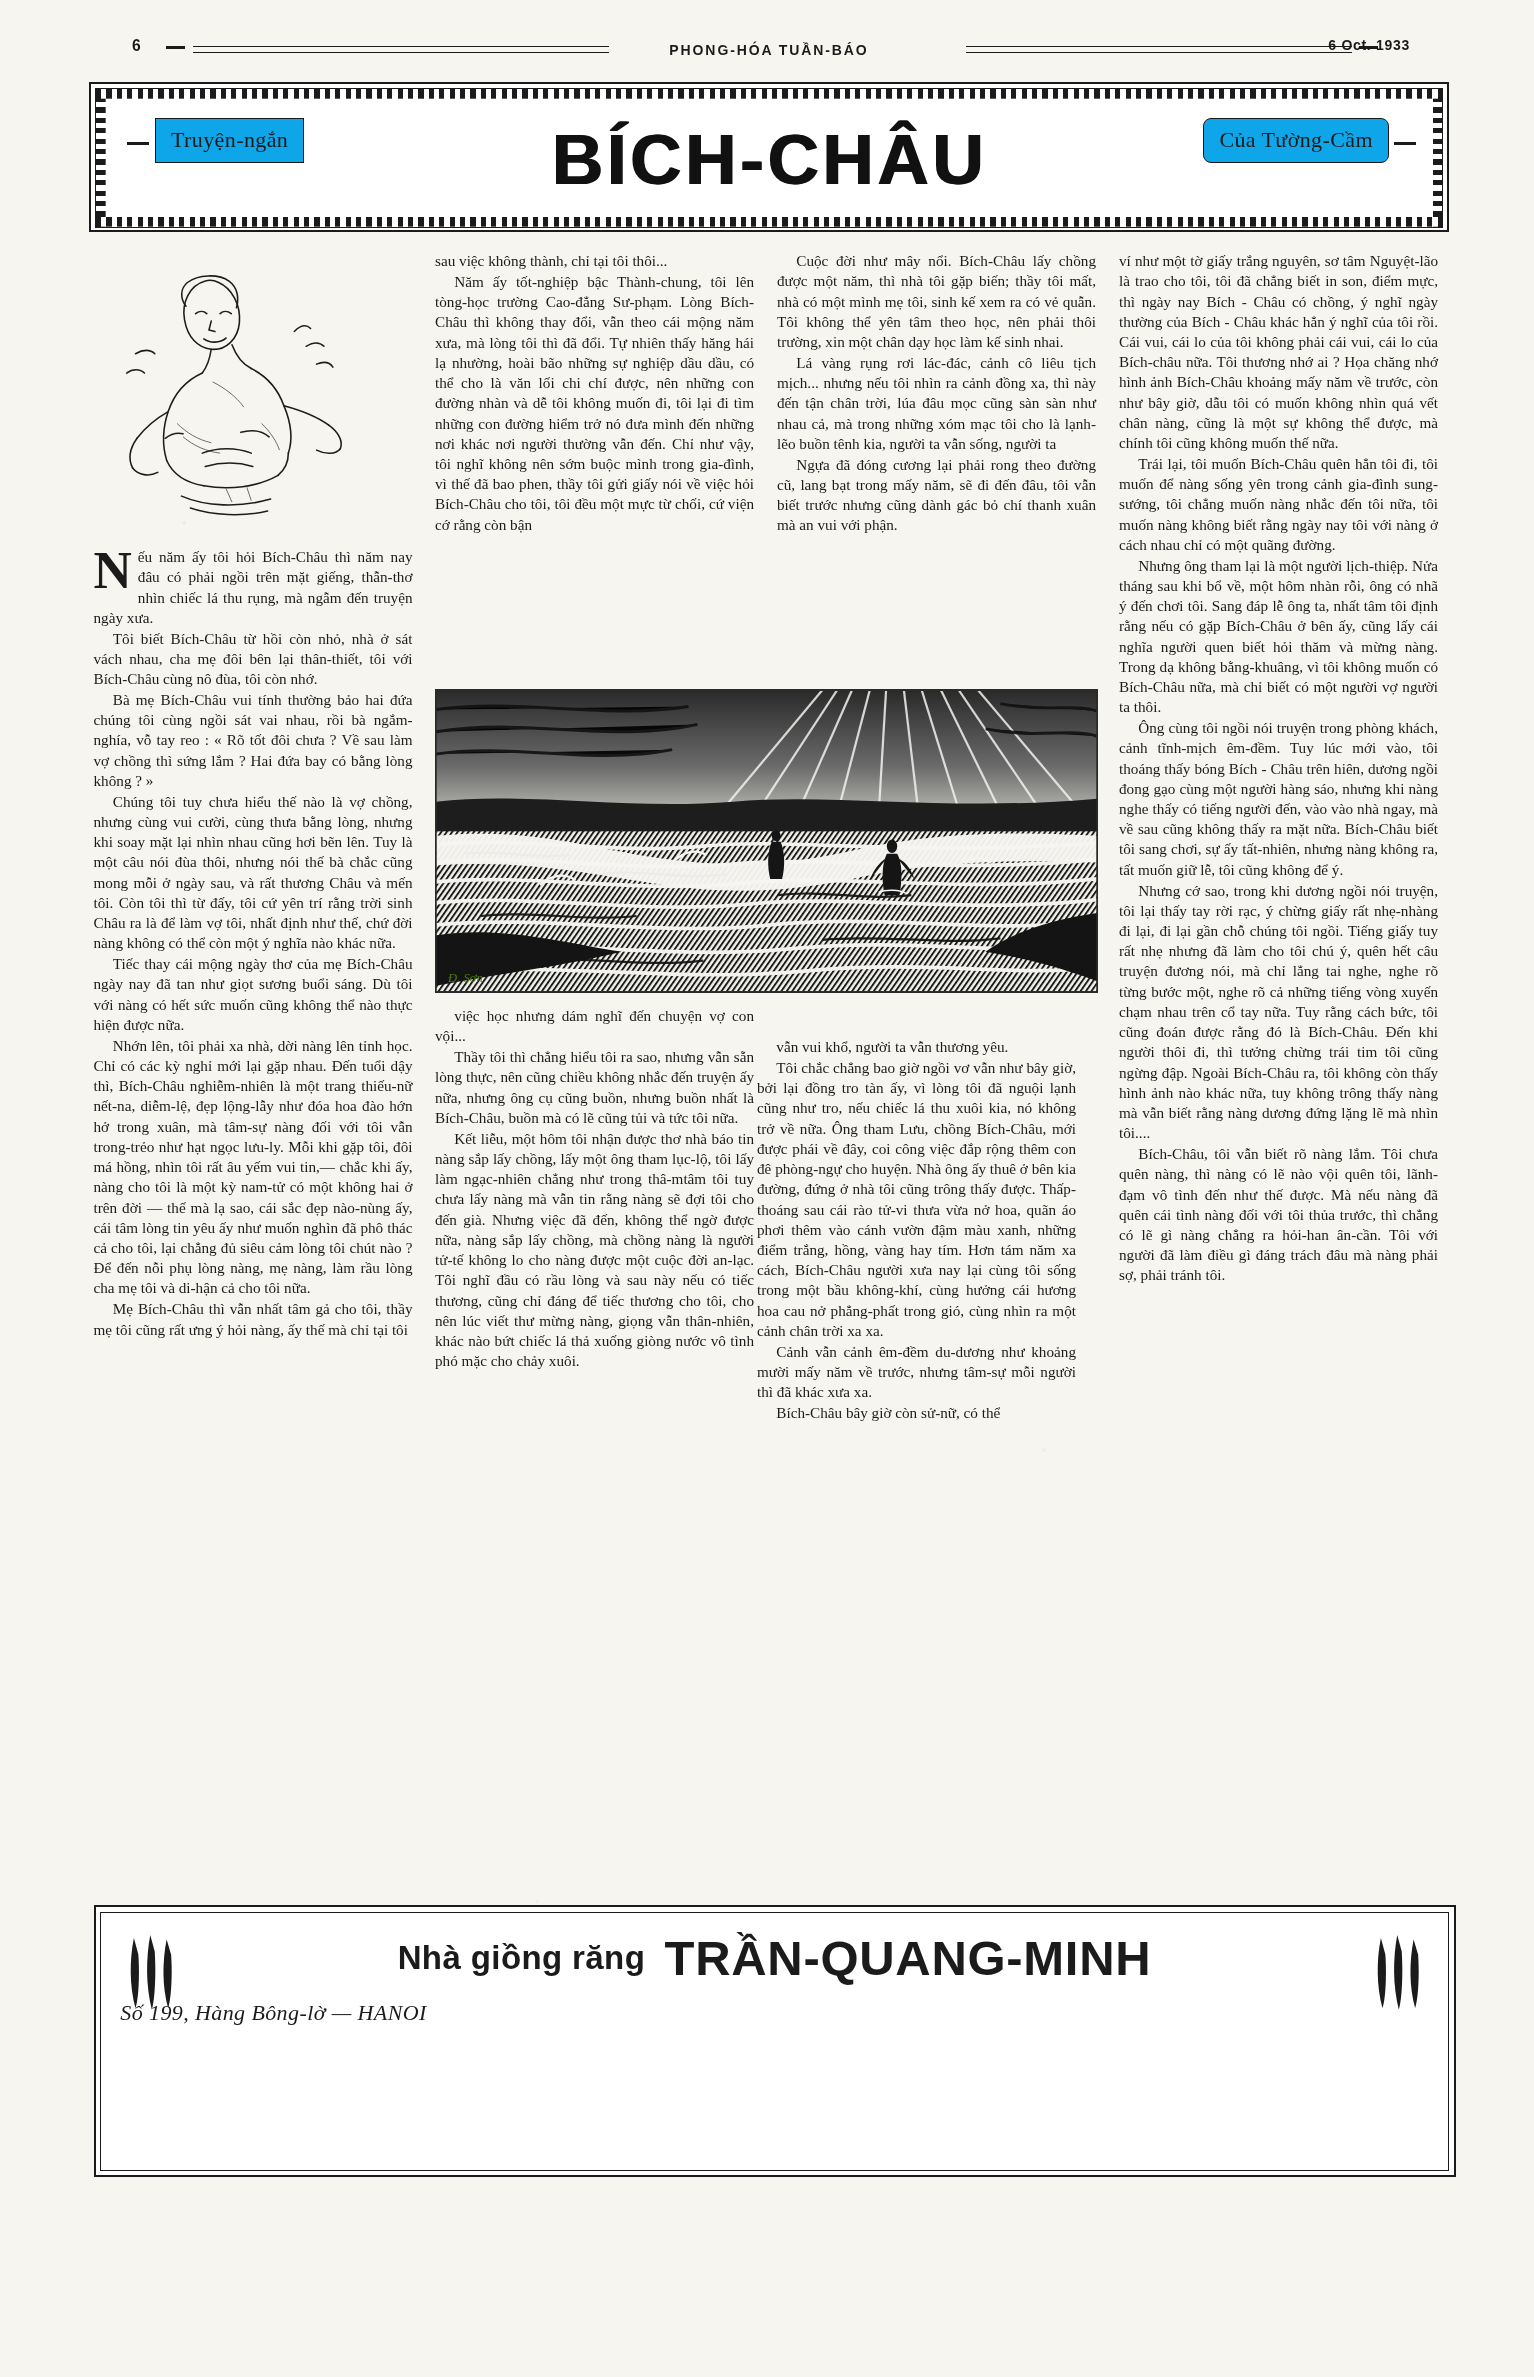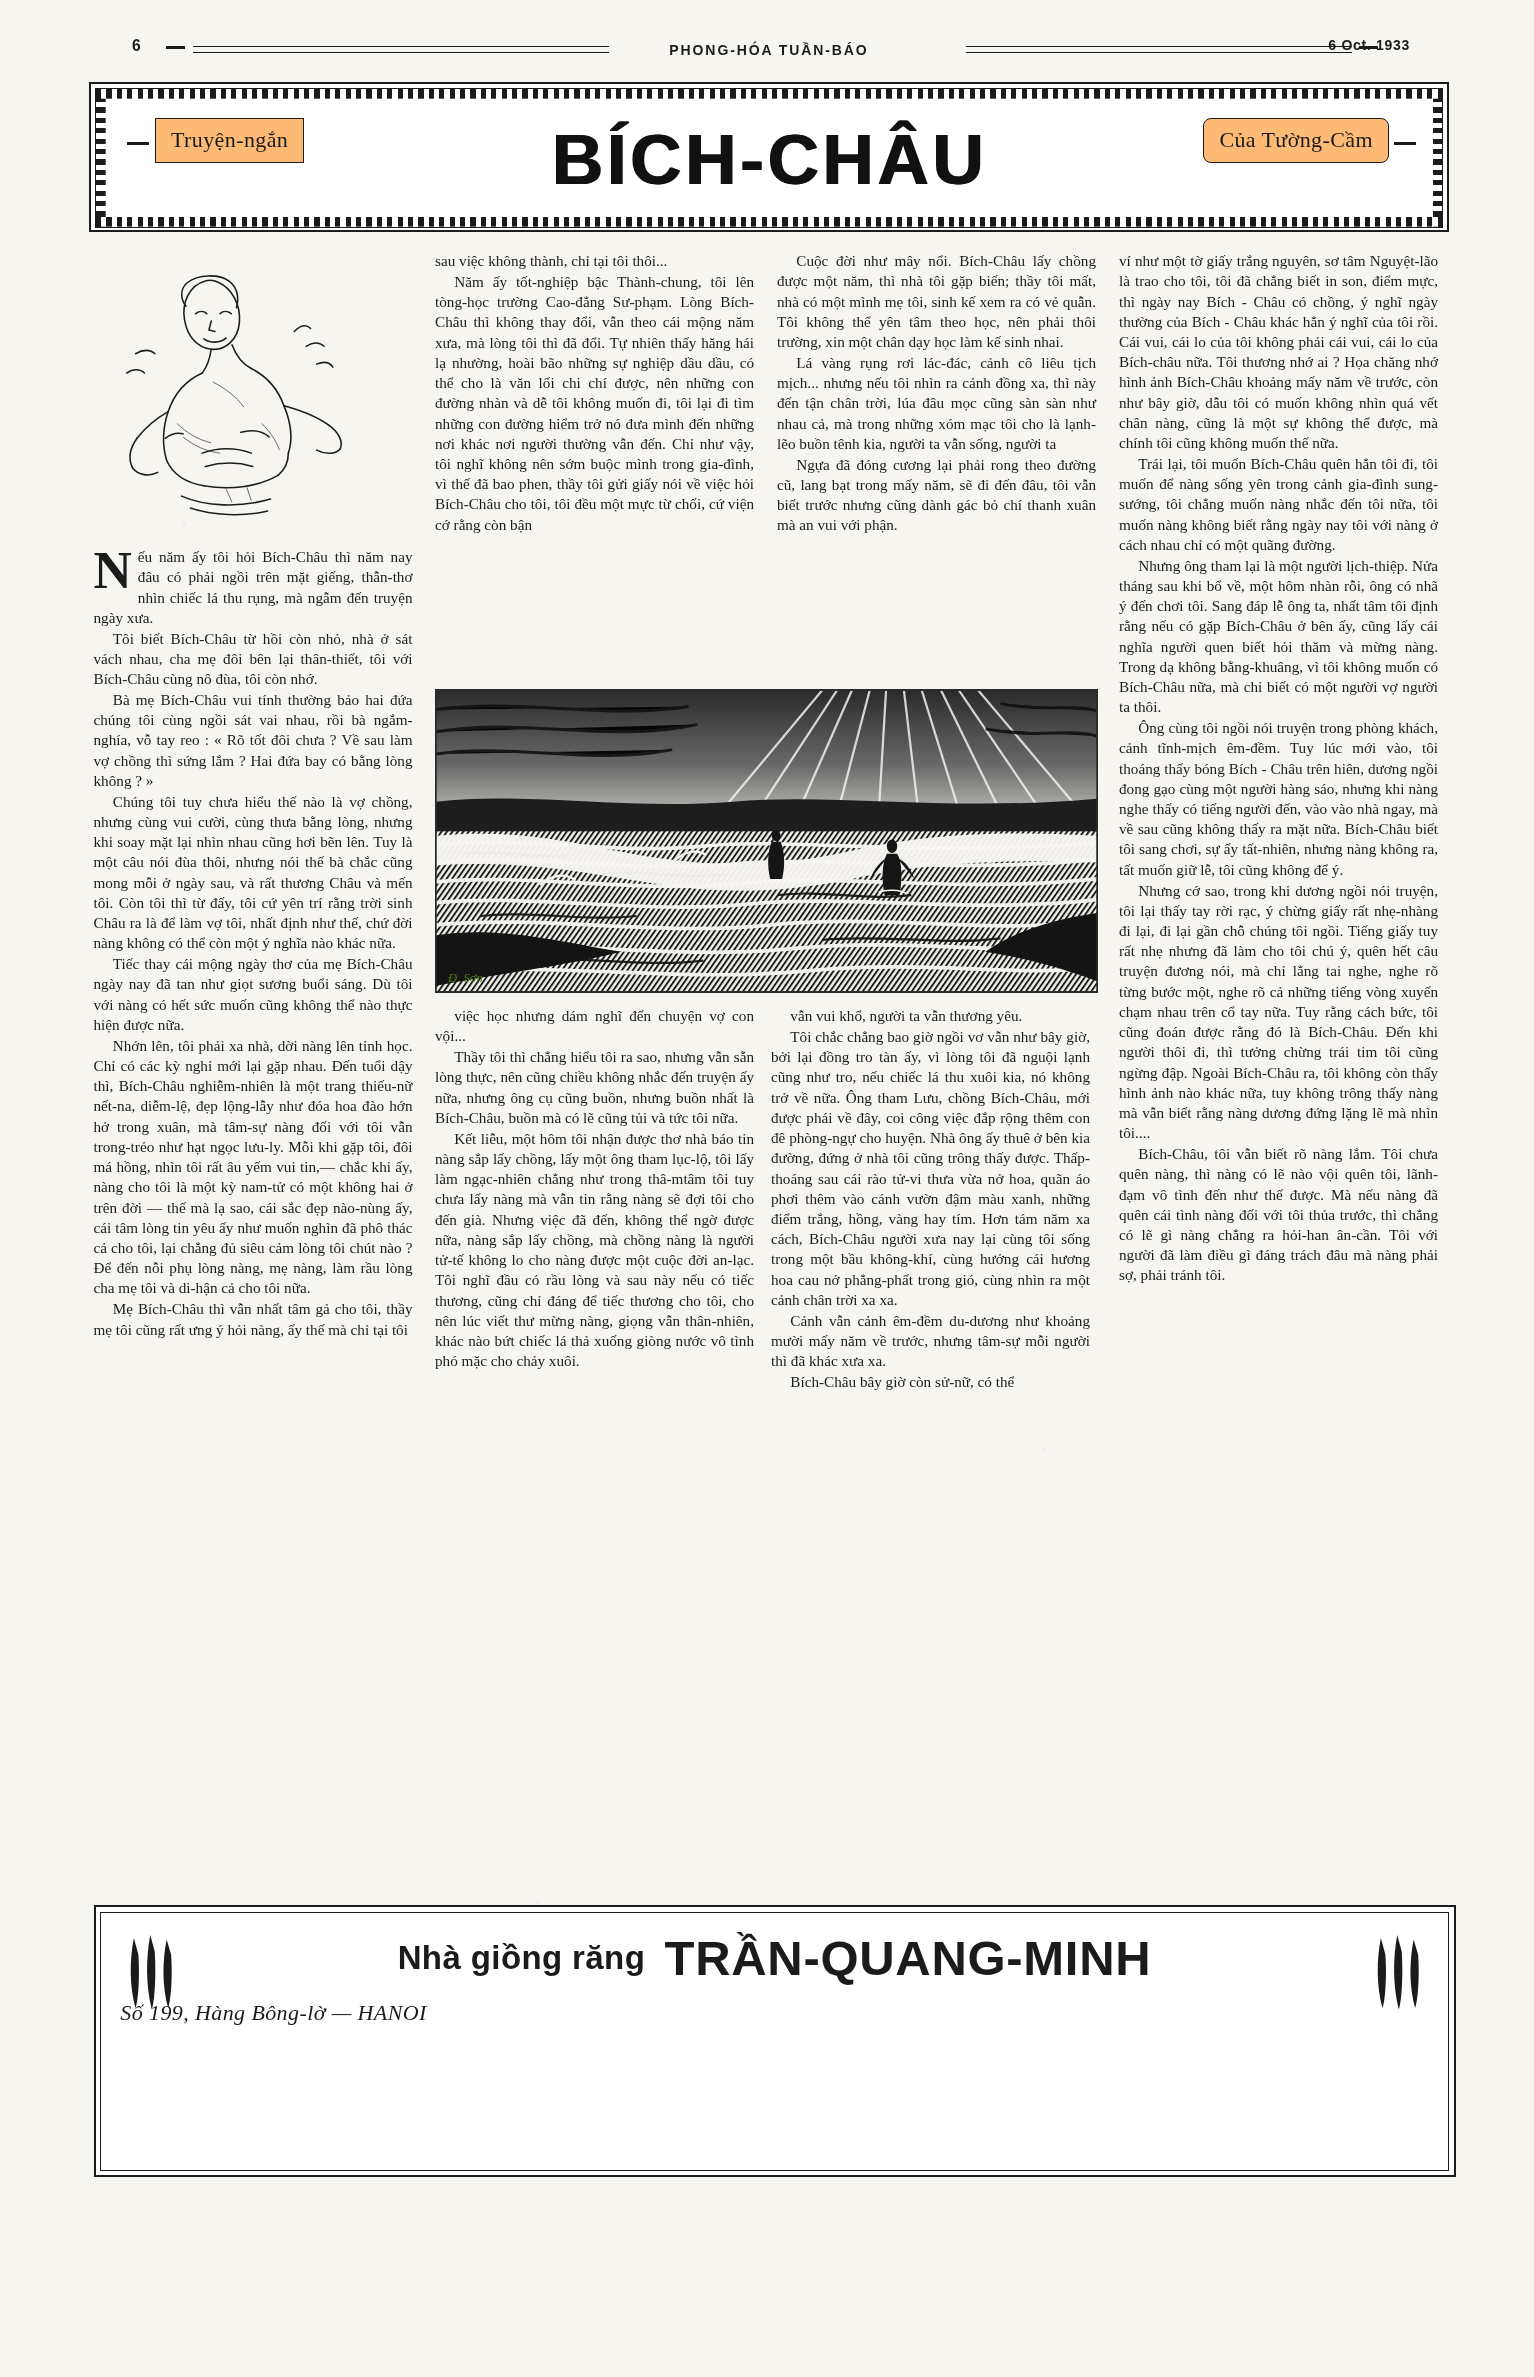--- a/index.html
+++ b/index.html
@@ -106,21 +106,21 @@
     letter-spacing: 3.7px;
     color: #111;
     text-shadow: 1.5px 0 0 #111;
     margin-top: 3px;
   }
   .tag {
     position: absolute;
     top: 34px;
     border: 1.5px solid #1b1b1b;
     padding: 7.4px 15px 9px;
-    background: #fdba74;
+    background: #0ea5e9;
     font-family: "Liberation Serif", serif;
     font-size: 22px;
     letter-spacing: 0.4px;
     white-space: nowrap;
   }
   .tag.left  { left: 64px; }
   .tag.right { right: 58px; border-radius: 8px; }
   .tag-dash-l { position:absolute; left:36px; top:58px; width:22px; height:2.2px; background:#1b1b1b;}
   .tag-dash-r { position:absolute; right:31px; top:58px; width:22px; height:2.2px; background:#1b1b1b;}
 
@@ -194,21 +194,21 @@
   }
   .col2-lower, .col3-lower {
     position: absolute;
     top: 755px;
     width: 319px;
     font-size: 15.2px;
     line-height: 1.33;
     text-align: justify;
   }
   .col2-lower { left: 346px; }
-  .col3-lower { left: 682px; }
+  .col3-lower { left: 668px; margin-top: 31px; }
   .col2-lower p, .col3-lower p { margin: 0 0 0.7px 0; text-indent: 19.3px; }
 
   
   .ad {
     position: absolute;
     left: 4.5px;
     top: 1875px;
     width: 1349px;
     height: 259px;
     border: 2.2px solid #1b1b1b;

